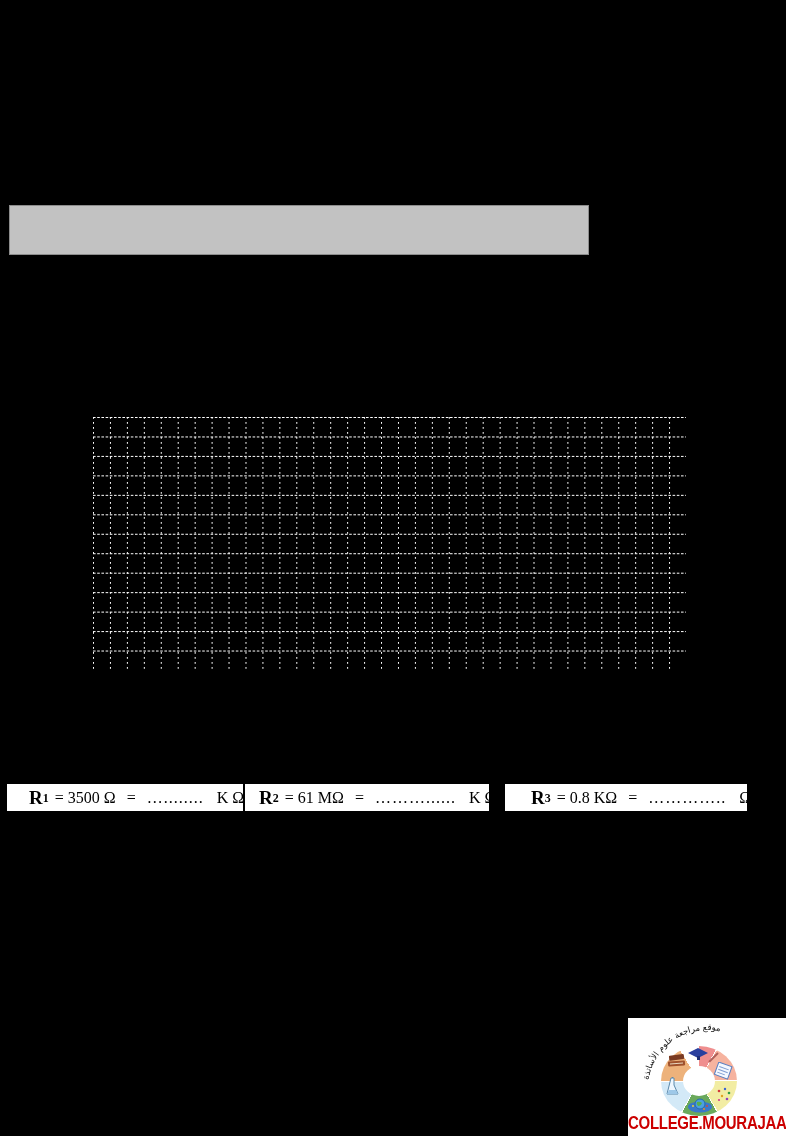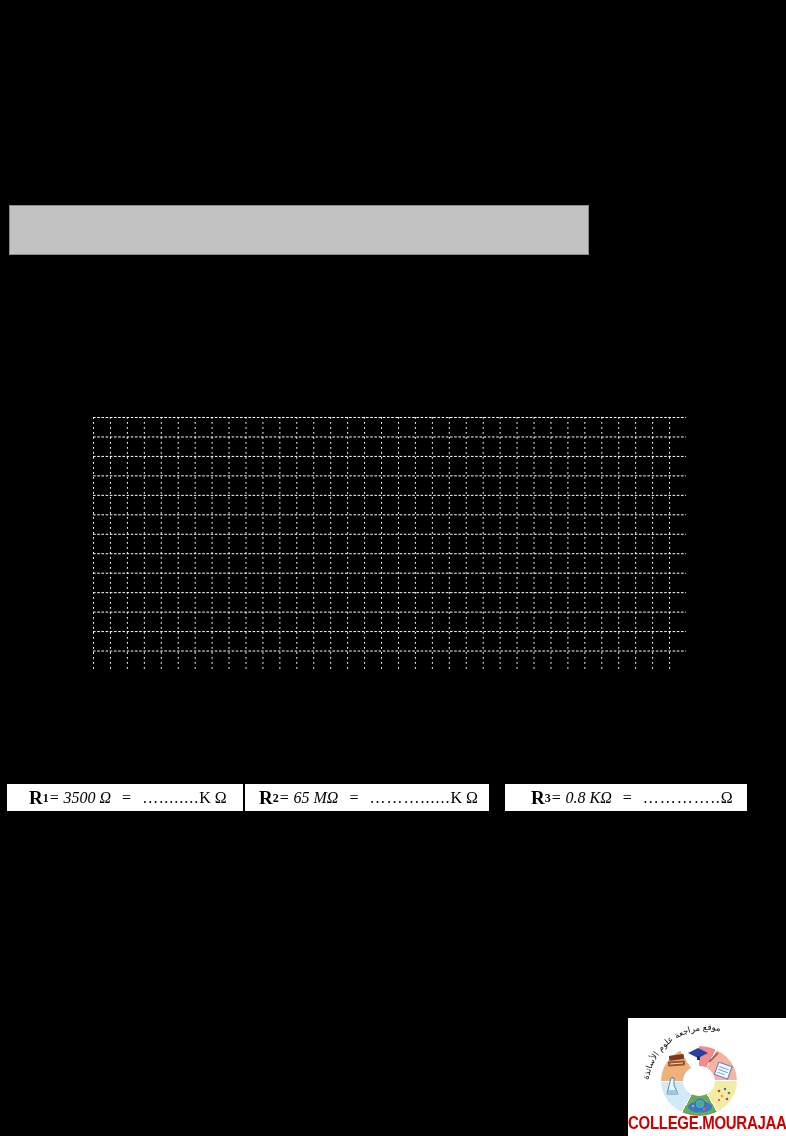--- a/index.html
+++ b/index.html
@@ -16,24 +16,24 @@
   .grid-wrap{position:absolute;left:93px;top:417px;width:593px;height:253px;}
   .grid-wrap svg{display:block;}
   
   .ansbox{
     position:absolute;top:782px;height:27px;background:#ffffff;border:2px solid #000;
     display:flex;align-items:center;white-space:nowrap;overflow:hidden;
     color:#000;font-size:16px;
   }
   .ansbox .rsym{font-weight:bold;font-size:19px;}
   .ansbox sub{font-weight:bold;font-size:12px;line-height:0;}
-  .ansbox .val{font-style:italic;}
+  .ansbox .val{margin-left:6px;}
   .ansbox .eq{margin:0 11px;}
   .ansbox .dots{letter-spacing:1px;}
-  .ansbox .unit{}
+  .ansbox .unit{margin-left:13px;}
   #box-r1{left:5px;width:218px;padding-left:22px;}
   #box-r2{left:243px;width:230px;padding-left:14px;}
   #box-r3{left:503px;width:216px;padding-left:26px;}
   
   .logo-box{
     position:absolute;left:628px;top:1018px;width:158px;height:118px;background:#ffffff;
   }
   .arc-svg{position:absolute;left:0;top:0;}
   .arc-svg text{
     font-family:"DejaVu Sans",sans-serif;font-size:8.5px;fill:#111;
@@ -120,21 +120,21 @@
       <sub>1</sub>
     <span class="val">= 3500 Ω</span>
     <span class="eq">=</span>
     <span class="dots">…........</span>
     <span class="unit">K Ω</span>
   </div>
 
   <div class="ansbox" id="box-r2">
     <span class="rsym">R</span>
       <sub>2</sub>
-    <span class="val">= 65 MΩ</span>
+    <span class="val">= 61 MΩ</span>
     <span class="eq">=</span>
     <span class="dots">………......</span>
     <span class="unit">K Ω</span>
   </div>
 
   <div class="ansbox" id="box-r3">
     <span class="rsym">R</span>
       <sub>3</sub>
     <span class="val">= 0.8 KΩ</span>
     <span class="eq">=</span>

